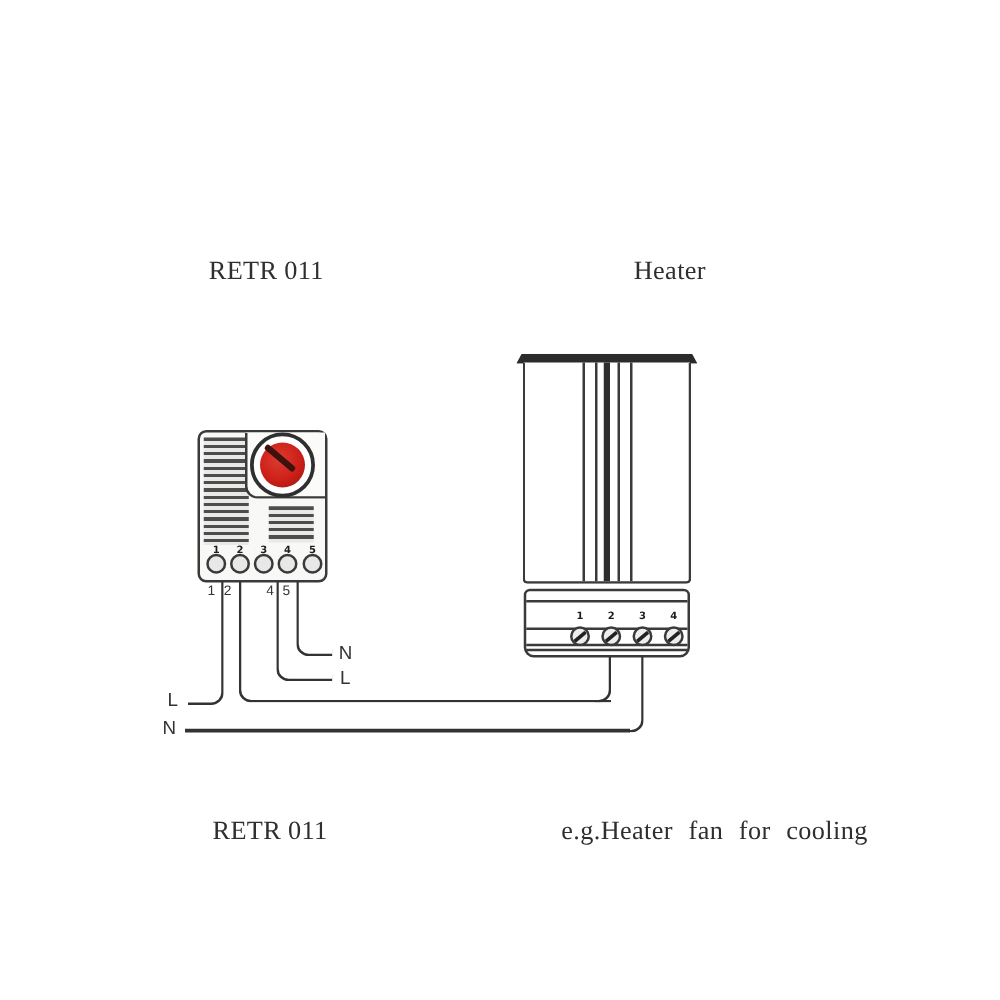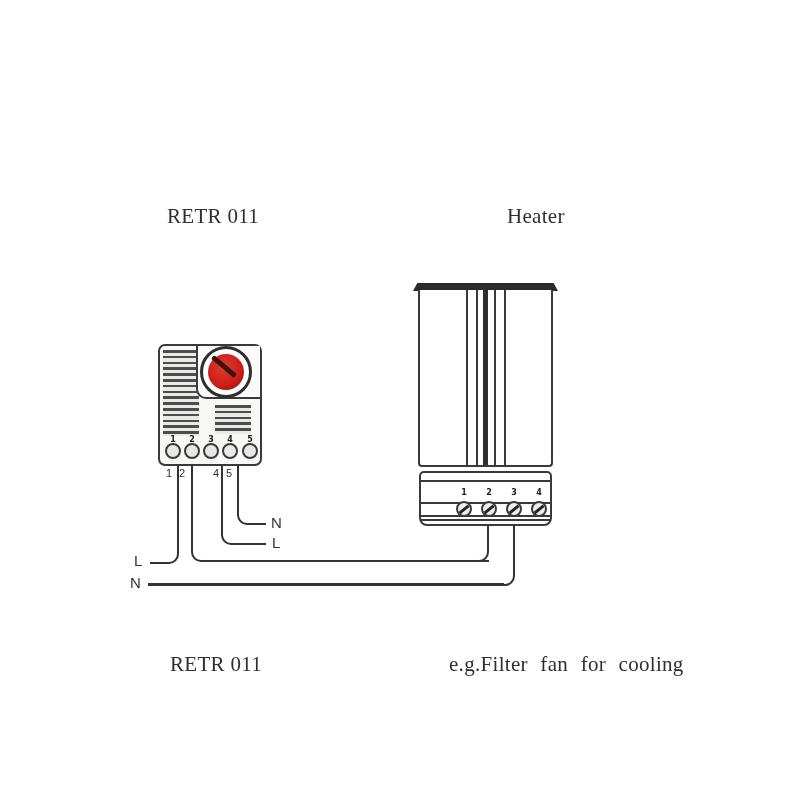--- a/index.html
+++ b/index.html
@@ -60,21 +60,21 @@
   .wire-num{position:absolute;font:11px "Liberation Sans",sans-serif;color:var(--line);}
 </style>
 </head>
 <body>
 
 <div id="canvas">
 
   <div class="abs serif-label" style="left:167px;top:157px">RETR 011</div>
   <div class="abs serif-label" style="left:507px;top:157px">Heater</div>
   <div class="abs serif-label" style="left:170px;top:605px">RETR 011</div>
-  <div class="abs serif-label wide" style="left:449px;top:605px">e.g.Filter fan for cooling</div>
+  <div class="abs serif-label wide" style="left:449px;top:605px">e.g.Heater fan for cooling</div>
 
   <div class="abs heater-top-bar"></div>
 
   <div class="abs heater-body">
     <i class="el-line" style="left:46px"></i>
     <i class="el-line" style="left:56px"></i>
     <i class="el-line el-thick" style="left:63px"></i>
     <i class="el-line" style="left:74px"></i>
     <i class="el-line" style="left:84px"></i>
   </div>

